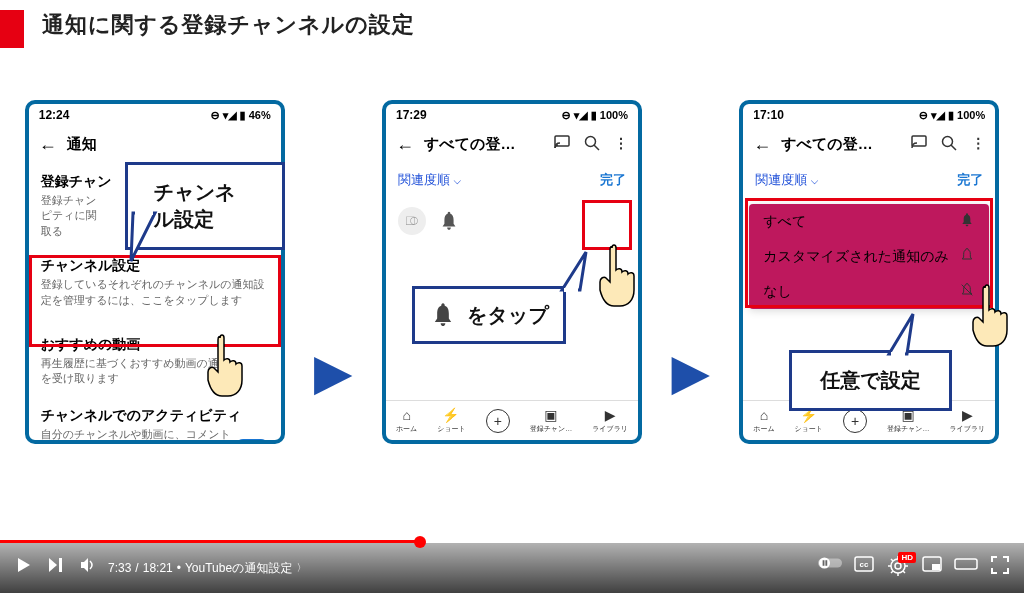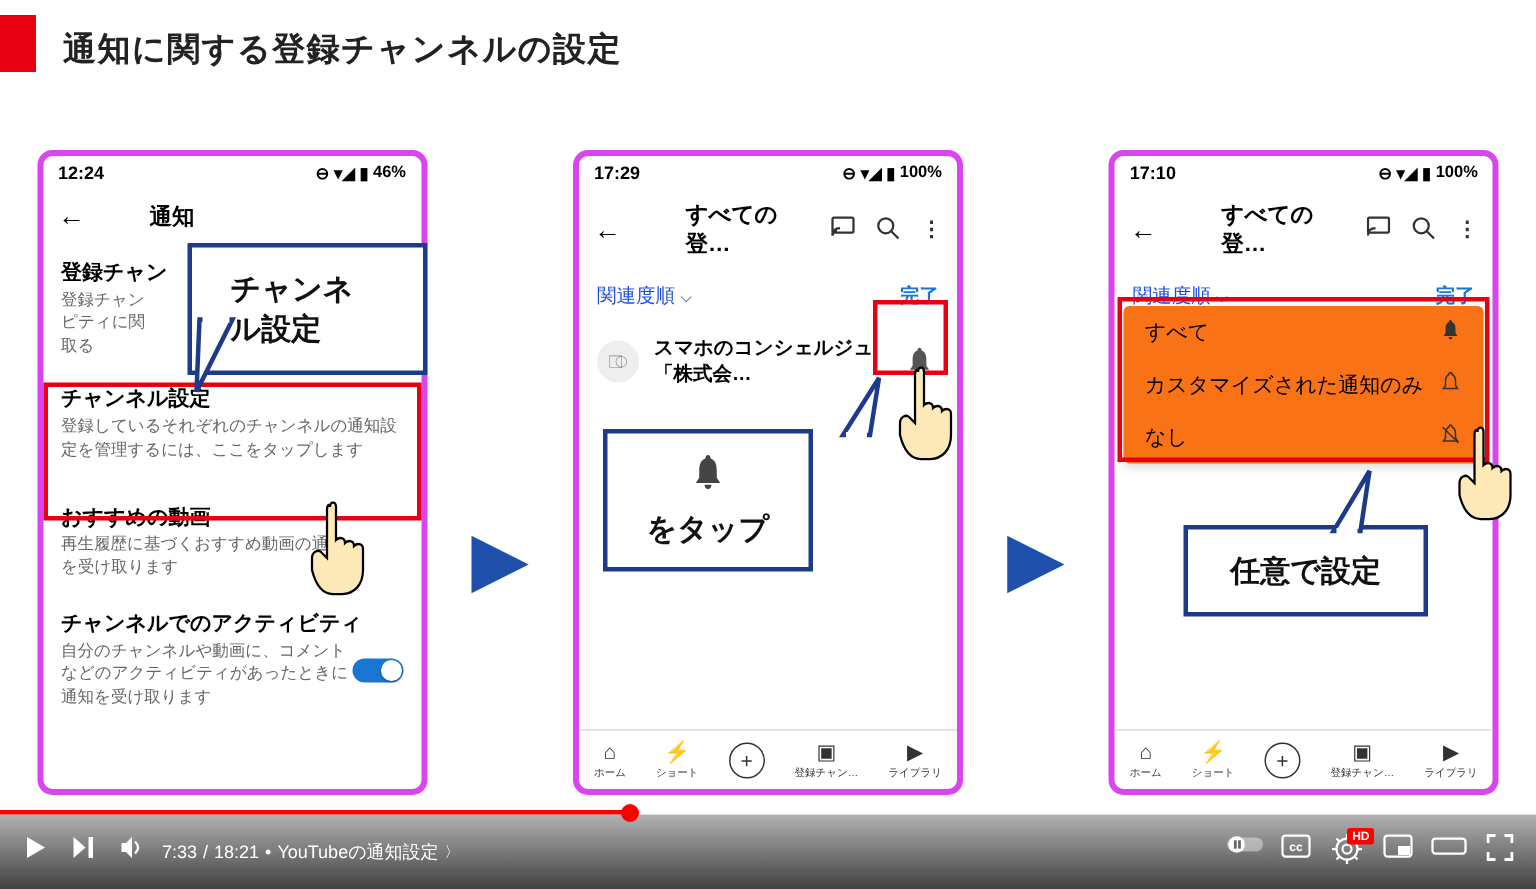--- a/index.html
+++ b/index.html
@@ -1,30 +1,30 @@
 <!DOCTYPE html>
 <html><head>
 <meta charset="utf-8">
 <style>
   * { margin: 0; padding: 0; box-sizing: border-box; }
   body { width: 1024px; height: 593px; background: #fff; font-family: -apple-system, "Hiragino Sans", "Yu Gothic", sans-serif; position: relative; overflow: hidden; }
 
-  .slide-header { display: flex; align-items: flex-end; padding: 10px 16px 10px 0; }
+  .slide-header { display: flex; align-items: flex-start; padding: 10px 16px 10px 0; }
   .red-block { width: 24px; height: 38px; background: #e60012; margin-right: 18px; }
   .slide-title { font-size: 22px; font-weight: 600; color: #222; letter-spacing: 1px; }
 
   .stage { position: absolute; top: 70px; left: 0; right: 0; bottom: 50px; display: flex; align-items: flex-start; justify-content: space-around; padding: 30px 10px 0; }
 
-  .phone { width: 260px; height: 430px; border: 4px solid #d946ef; border-radius: 10px; background: #fff; position: relative; overflow: hidden; }
+  .phone { width: 260px; height: 344px; border: 4px solid #0369a1; border-radius: 10px; background: #fff; position: relative; overflow: hidden; }
   .statusbar { display: flex; justify-content: space-between; align-items: center; padding: 4px 10px; font-size: 12px; font-weight: 600; color: #000; }
   .statusbar .right { display: flex; align-items: center; gap: 3px; font-size: 11px; }
 
   .p-header { display: flex; align-items: center; padding: 8px 10px; font-size: 15px; font-weight: 600; color: #000; gap: 10px; }
   .p-header .back { font-size: 18px; }
-  .p-header .title { flex: 1; margin-left: 33px; }
+  .p-header .title { flex: 1; }
   .p-header .icons { display: flex; gap: 14px; font-size: 14px; color: #333; }
 
   .section { padding: 10px 12px; }
   .section-title { font-size: 14px; font-weight: 700; color: #000; margin-bottom: 2px; }
   .section-desc { font-size: 11px; color: #666; line-height: 1.4; }
 
   .toggle { width: 34px; height: 16px; background: #1976d2; border-radius: 10px; position: absolute; right: 12px; }
   .toggle::after { content: ''; width: 14px; height: 14px; background: #fff; border-radius: 50%; position: absolute; right: 1px; top: 1px; box-shadow: 0 1px 2px rgba(0,0,0,.3); }
 
   .sort-row { display: flex; justify-content: space-between; align-items: center; padding: 8px 12px; font-size: 13px; }
@@ -57,21 +57,21 @@
   .progress-played { height: 100%; background: #f00; width: 41%; }
   .progress-dot { width: 12px; height: 12px; background: #f00; border-radius: 50%; position: absolute; top: -4.5px; left: 41%; margin-left: -6px; }
   .yt-btn { width: 24px; height: 24px; display: flex; align-items: flex-start; justify-content: center; cursor: pointer; }
   .yt-right { margin-left: auto; display: flex; gap: 10px; align-items: center; }
   .chapter { display: flex; align-items: center; gap: 4px; }
   .chapter .chev { font-size: 10px; }
   .hd-badge { background: #f00; color: #fff; font-size: 8px; font-weight: 700; padding: 1px 3px; border-radius: 2px; }
 
   .bell-fill { width: 22px; height: 22px; }
 
-  .options-popup { position: absolute; left: 6px; right: 6px; background: #f97316; box-shadow: 0 2px 8px rgba(0,0,0,.15); border-radius: 4px; }
+  .options-popup { position: absolute; left: 6px; right: 6px; background: #be185d; box-shadow: 0 2px 8px rgba(0,0,0,.15); border-radius: 4px; }
 </style>
 </head>
 <body>
 
 <div class="slide-header">
   <div class="red-block"></div>
   <div class="slide-title">通知に関する登録チャンネルの設定</div>
 </div>
 
 <div class="stage">
@@ -163,21 +163,20 @@
               </svg></span>
           <span>⋮</span>
         </span>
       </div>
       <div class="sort-row">
         <span class="sort-label"><span>関連度順</span> <span style="font-size:10px">⌵</span></span>
         <span class="done-link">完了</span>
       </div>
       <div class="chan-row">
         <div class="chan-avatar">⎄</div>
-        <div class="chan-name">スマホのコンシェルジュ「株式会…</div>
         <div class="bell-icon">
           <svg class="bell-fill" viewBox="0 0 24 24">
               <path d="M12 2 C13 2 13.5 3 13.5 4 C16 5 17 7 17 11 L17 15 L19 18 L5 18 L7 15 L7 11 C7 7 8 5 10.5 4 C10.5 3 11 2 12 2 Z M10 19 L14 19 C14 20.5 13 21.5 12 21.5 C11 21.5 10 20.5 10 19 Z" fill="#555"></path>
             </svg>
         </div>
       </div>
 
       <div class="bottom-nav">
         <div class="nav-item">
             <span class="ni">⌂</span>
@@ -196,21 +195,21 @@
           </div>
         <div class="nav-item">
             <span class="ni">▶</span>
             <span>ライブラリ</span>
           </div>
       </div>
     </div>
 
     <div class="red-box" style="left:200px; top:100px; width:50px; height:50px;"></div>
 
-    <div class="callout" style="left:20px; top:186px; padding:12px 26px;flex-direction:column;">
+    <div class="callout" style="left:30px; top:186px; padding:12px 14px;">
       <svg width="28" height="28" viewBox="0 0 24 24">
           <path d="M12 2 C13 2 13.5 3 13.5 4 C16 5 17 7 17 11 L17 15 L19 18 L5 18 L7 15 L7 11 C7 7 8 5 10.5 4 C10.5 3 11 2 12 2 Z M10 19 L14 19 C14 20.5 13 21.5 12 21.5 C11 21.5 10 20.5 10 19 Z" fill="#444"></path>
         </svg>
       <span>をタップ</span>
     </div>
     <svg style="position:absolute; left:180px; top:152px; width:30px; height:40px; overflow:visible">
       <polygon points="0,38 18,38 24,0" fill="#fff" stroke="#1e3a8a" stroke-width="3"></polygon>
       <polygon points="2,36 16,36 16,40 2,40" fill="#fff"></polygon>
     </svg>
 

